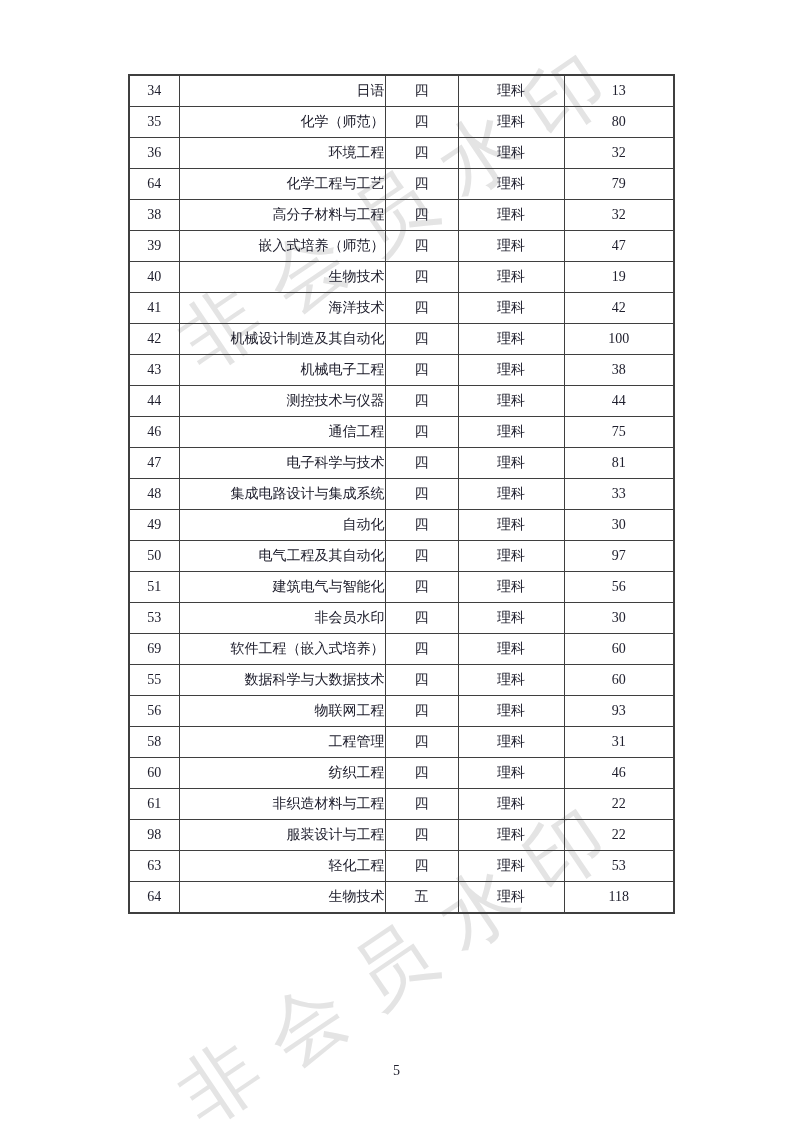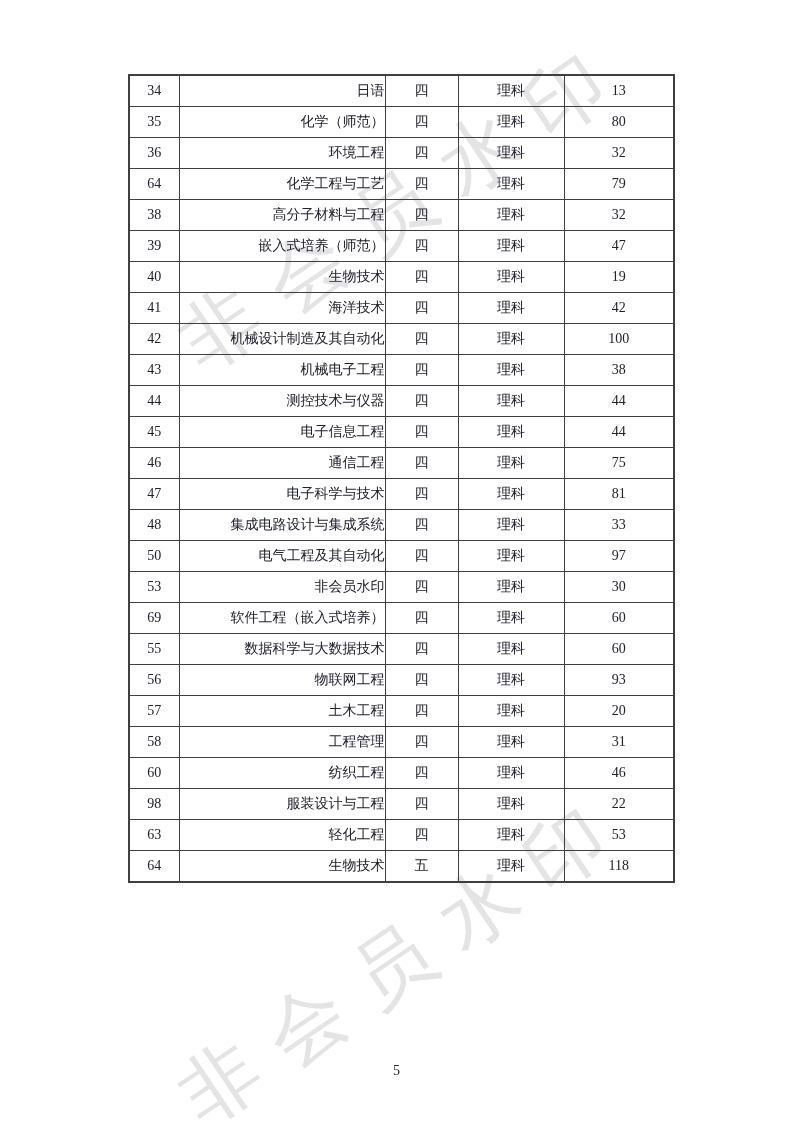--- a/index.html
+++ b/index.html
@@ -148,27 +148,20 @@
           <td class="col-count">38</td>
         </tr>
         <tr>
           <td class="col-no">44</td>
           <td class="col-major">测控技术与仪器</td>
           <td class="col-years">四</td>
           <td class="col-category">理科</td>
           <td class="col-count">44</td>
         </tr>
         <tr>
-          <td class="col-no">45</td>
-          <td class="col-major">电子信息工程</td>
-          <td class="col-years">四</td>
-          <td class="col-category">理科</td>
-          <td class="col-count">44</td>
-        </tr>
-        <tr>
           <td class="col-no">46</td>
           <td class="col-major">通信工程</td>
           <td class="col-years">四</td>
           <td class="col-category">理科</td>
           <td class="col-count">75</td>
         </tr>
         <tr>
           <td class="col-no">47</td>
           <td class="col-major">电子科学与技术</td>
           <td class="col-years">四</td>
@@ -176,27 +169,41 @@
           <td class="col-count">81</td>
         </tr>
         <tr>
           <td class="col-no">48</td>
           <td class="col-major">集成电路设计与集成系统</td>
           <td class="col-years">四</td>
           <td class="col-category">理科</td>
           <td class="col-count">33</td>
         </tr>
         <tr>
+          <td class="col-no">49</td>
+          <td class="col-major">自动化</td>
+          <td class="col-years">四</td>
+          <td class="col-category">理科</td>
+          <td class="col-count">30</td>
+        </tr>
+        <tr>
           <td class="col-no">50</td>
           <td class="col-major">电气工程及其自动化</td>
           <td class="col-years">四</td>
           <td class="col-category">理科</td>
           <td class="col-count">97</td>
         </tr>
         <tr>
+          <td class="col-no">51</td>
+          <td class="col-major">建筑电气与智能化</td>
+          <td class="col-years">四</td>
+          <td class="col-category">理科</td>
+          <td class="col-count">56</td>
+        </tr>
+        <tr>
           <td class="col-no">53</td>
           <td class="col-major">非会员水印</td>
           <td class="col-years">四</td>
           <td class="col-category">理科</td>
           <td class="col-count">30</td>
         </tr>
         <tr>
           <td class="col-no">69</td>
           <td class="col-major">软件工程（嵌入式培养）</td>
           <td class="col-years">四</td>
@@ -211,39 +218,39 @@
           <td class="col-count">60</td>
         </tr>
         <tr>
           <td class="col-no">56</td>
           <td class="col-major">物联网工程</td>
           <td class="col-years">四</td>
           <td class="col-category">理科</td>
           <td class="col-count">93</td>
         </tr>
         <tr>
-          <td class="col-no">57</td>
-          <td class="col-major">土木工程</td>
-          <td class="col-years">四</td>
-          <td class="col-category">理科</td>
-          <td class="col-count">20</td>
-        </tr>
-        <tr>
           <td class="col-no">58</td>
           <td class="col-major">工程管理</td>
           <td class="col-years">四</td>
           <td class="col-category">理科</td>
           <td class="col-count">31</td>
         </tr>
         <tr>
           <td class="col-no">60</td>
           <td class="col-major">纺织工程</td>
           <td class="col-years">四</td>
           <td class="col-category">理科</td>
           <td class="col-count">46</td>
+        </tr>
+        <tr>
+          <td class="col-no">61</td>
+          <td class="col-major">非织造材料与工程</td>
+          <td class="col-years">四</td>
+          <td class="col-category">理科</td>
+          <td class="col-count">22</td>
         </tr>
         <tr>
           <td class="col-no">98</td>
           <td class="col-major">服装设计与工程</td>
           <td class="col-years">四</td>
           <td class="col-category">理科</td>
           <td class="col-count">22</td>
         </tr>
         <tr>
           <td class="col-no">63</td>

